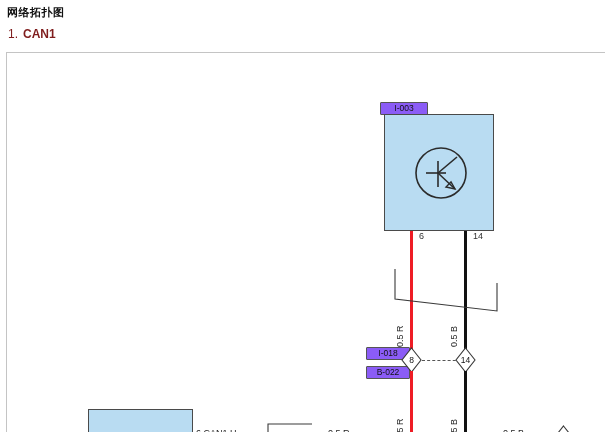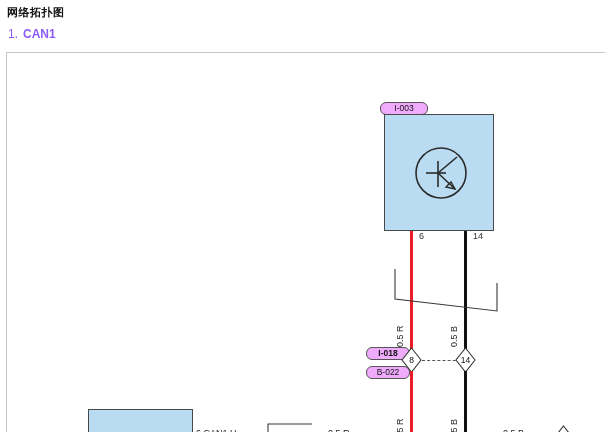--- a/index.html
+++ b/index.html
@@ -28,21 +28,21 @@
     color: #111111;
     white-space: nowrap;
   }
   .section-heading {
     position: absolute;
     left: 8px;
     top: 27px;
     font-size: 12px;
     font-weight: 700;
     line-height: 15px;
-    color: #8b5cf6;
+    color: #7f1d1d;
     white-space: nowrap;
   }
   .section-heading .sec-num {
     font-weight: 400;
     margin-right: 5px;
   }
 
   
   .diagram-frame {
     position: absolute;
@@ -84,23 +84,23 @@
     color: #111111;
     white-space: nowrap;
     text-align: center;
     line-height: 13px;
   }
   .conn-pill {
     position: absolute;
     font-size: 8.5px;
     line-height: 10px;
     color: #111111;
-    background: #f0abfc;
+    background: #8b5cf6;
     border: 1px solid #555555;
-    border-radius: 6px;
+    border-radius: 1px;
     padding: 0px 5px 1px 5px;
     white-space: nowrap;
     text-align: center;
     box-sizing: border-box;
     font-family: "Liberation Sans", sans-serif;
   }
 
   
   .wire {
     position: absolute;
@@ -193,21 +193,21 @@
 
     <span class="abs" style="left:386px; top:214px;">
       <svg width="106" height="46" viewBox="0 0 106 46">
         <path d="M2 2 L2 32 L104 44 L104 16" fill="none" stroke="#3a3a3a" stroke-width="1.1"></path>
       </svg>
     </span>
 
     <div class="wire-spec" style="left:398px; top:284px;">0.5 R</div>
     <div class="wire-spec" style="left:452px; top:284px;">0.5 B</div>
 
-    <div class="conn-pill" style="left:359px; top:294px; width:44px;font-weight:bold;">I-018</div>
+    <div class="conn-pill" style="left:359px; top:294px; width:44px;">I-018</div>
     <div class="conn-pill" style="left:359px; top:305px; width:44px;margin-top:8px;">B-022</div>
 
     <div class="dashline" style="left:415px; top:307px; width:44px;"></div>
 
     <span class="chev" style="left:394px; top:294px;">
       <svg width="21" height="26" viewBox="0 0 21 26">
         <path d="M10.5 1 L20 13 L10.5 25 L1 13 Z" fill="#ffffff" stroke="#3a3a3a" stroke-width="1.1"></path>
       </svg>
     </span>
     <div class="chev-num" style="left:394px; top:302px;">8</div>

